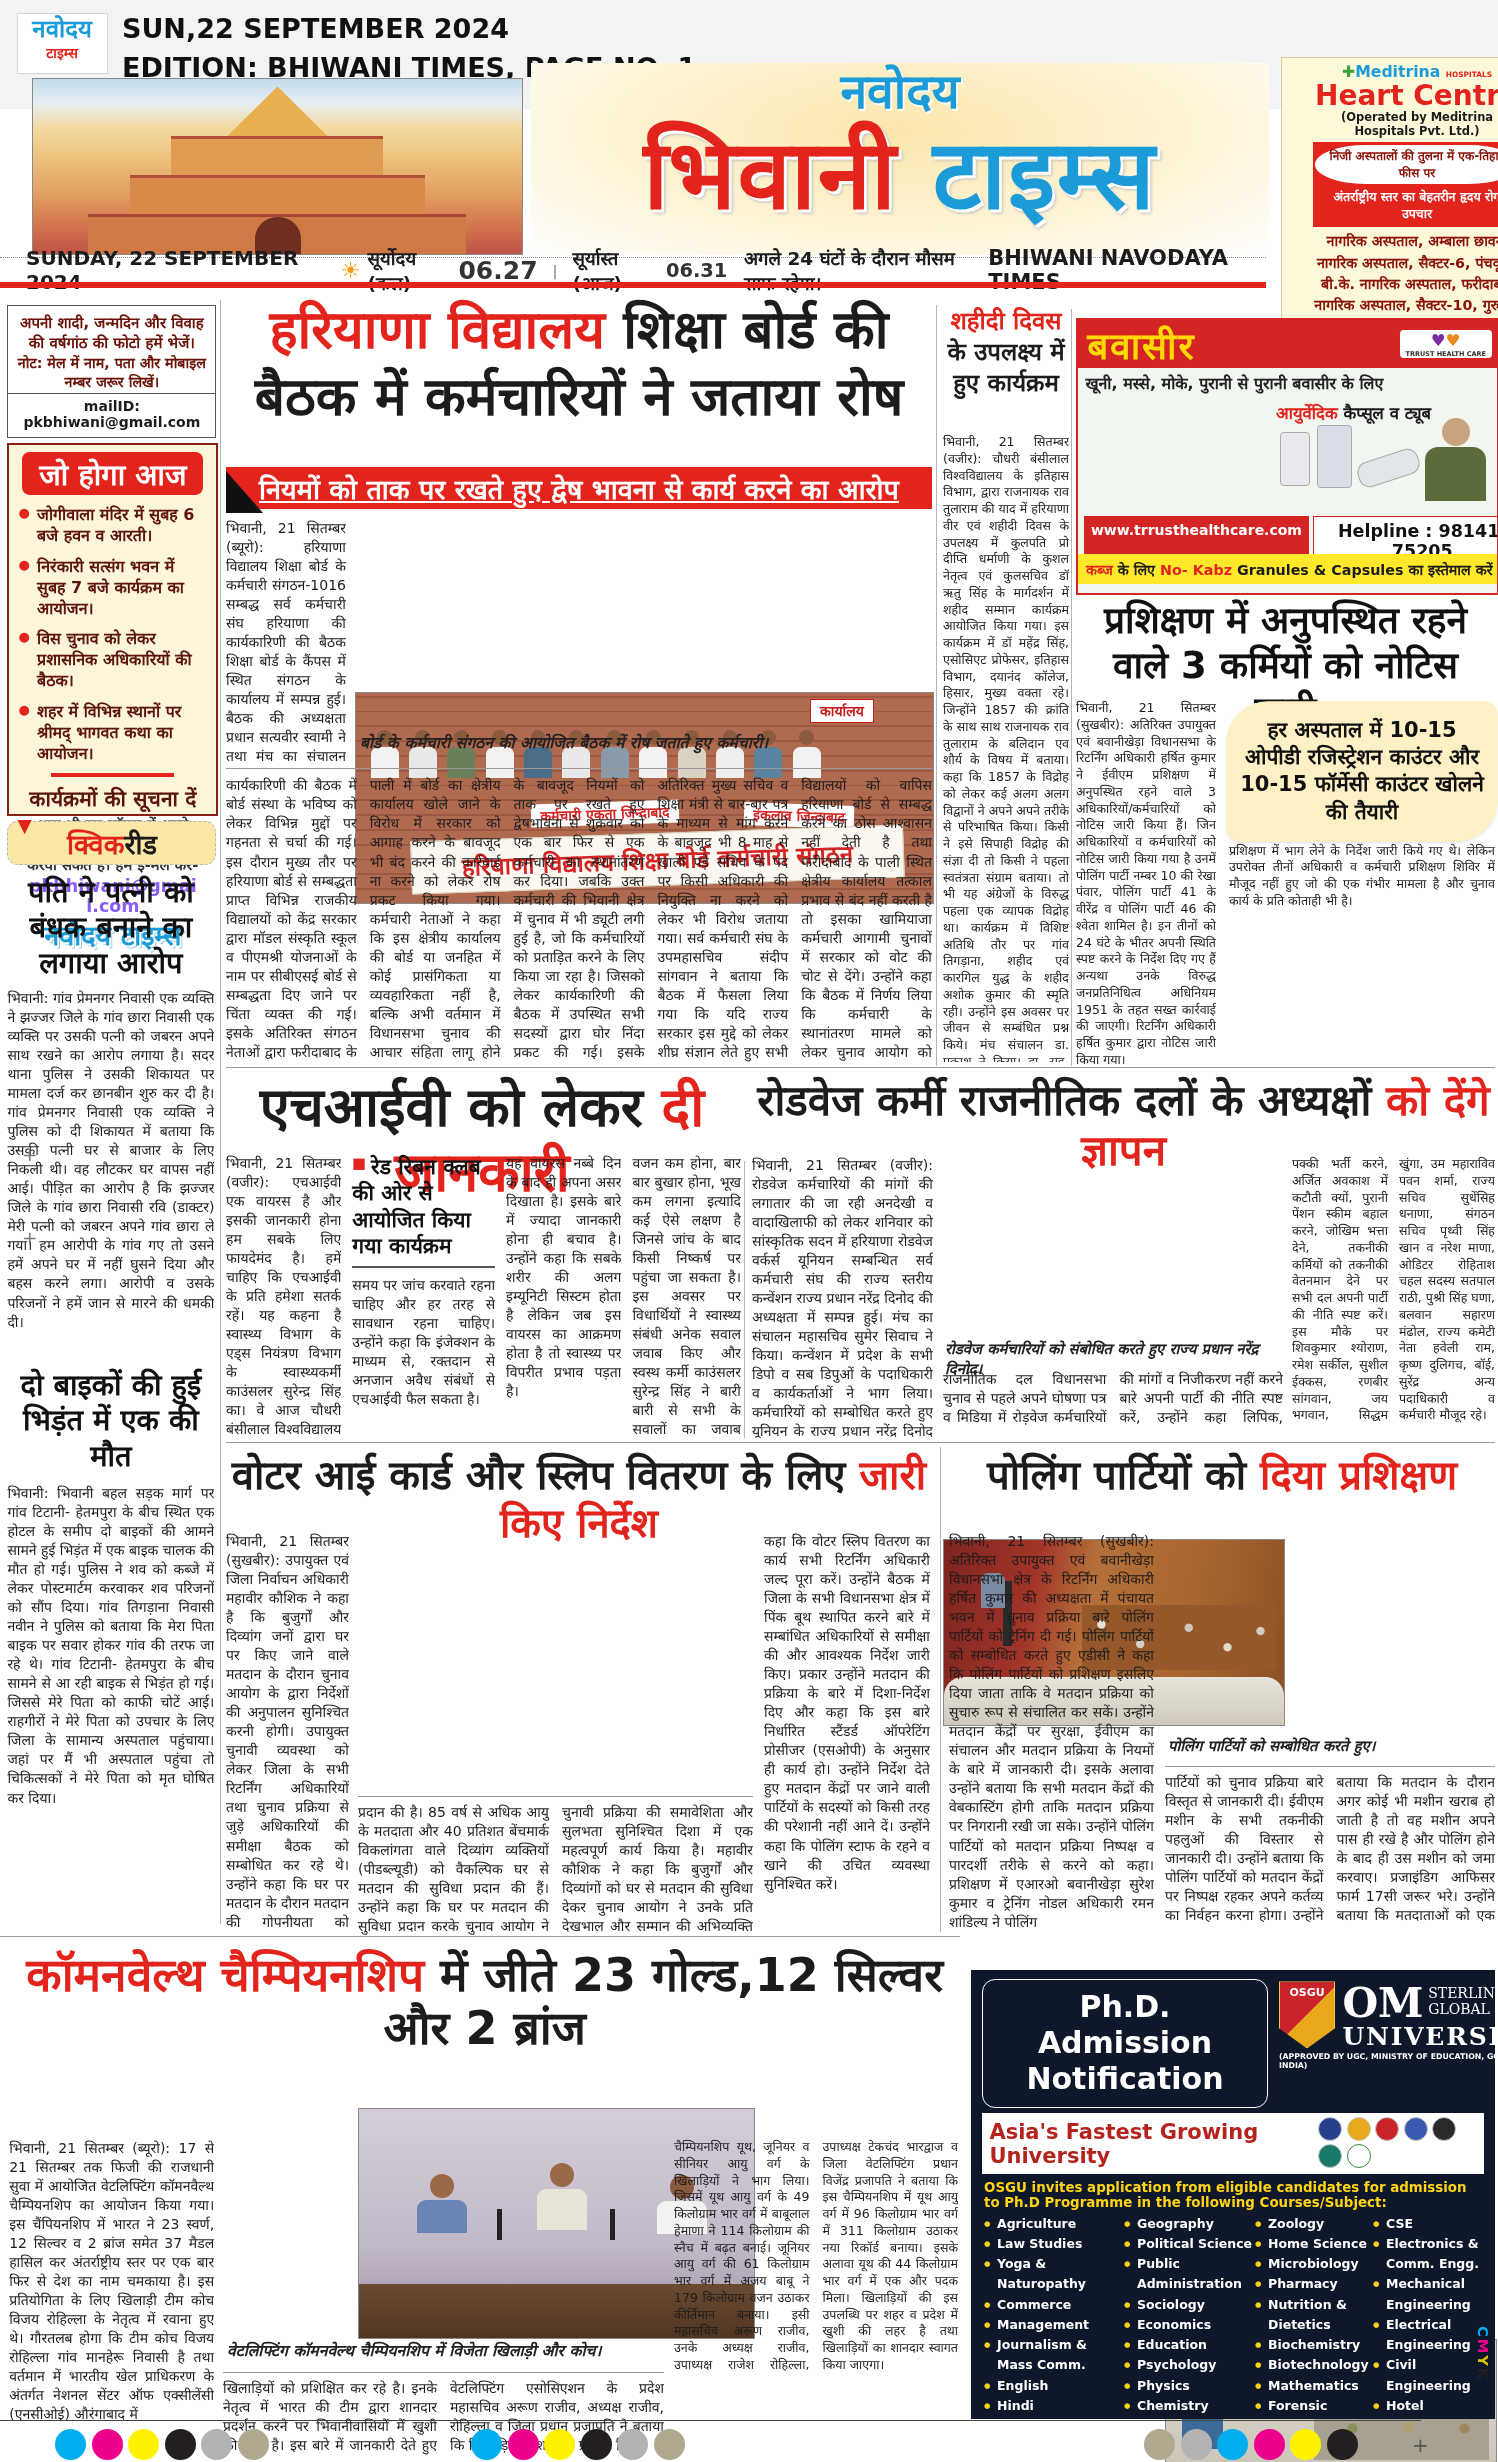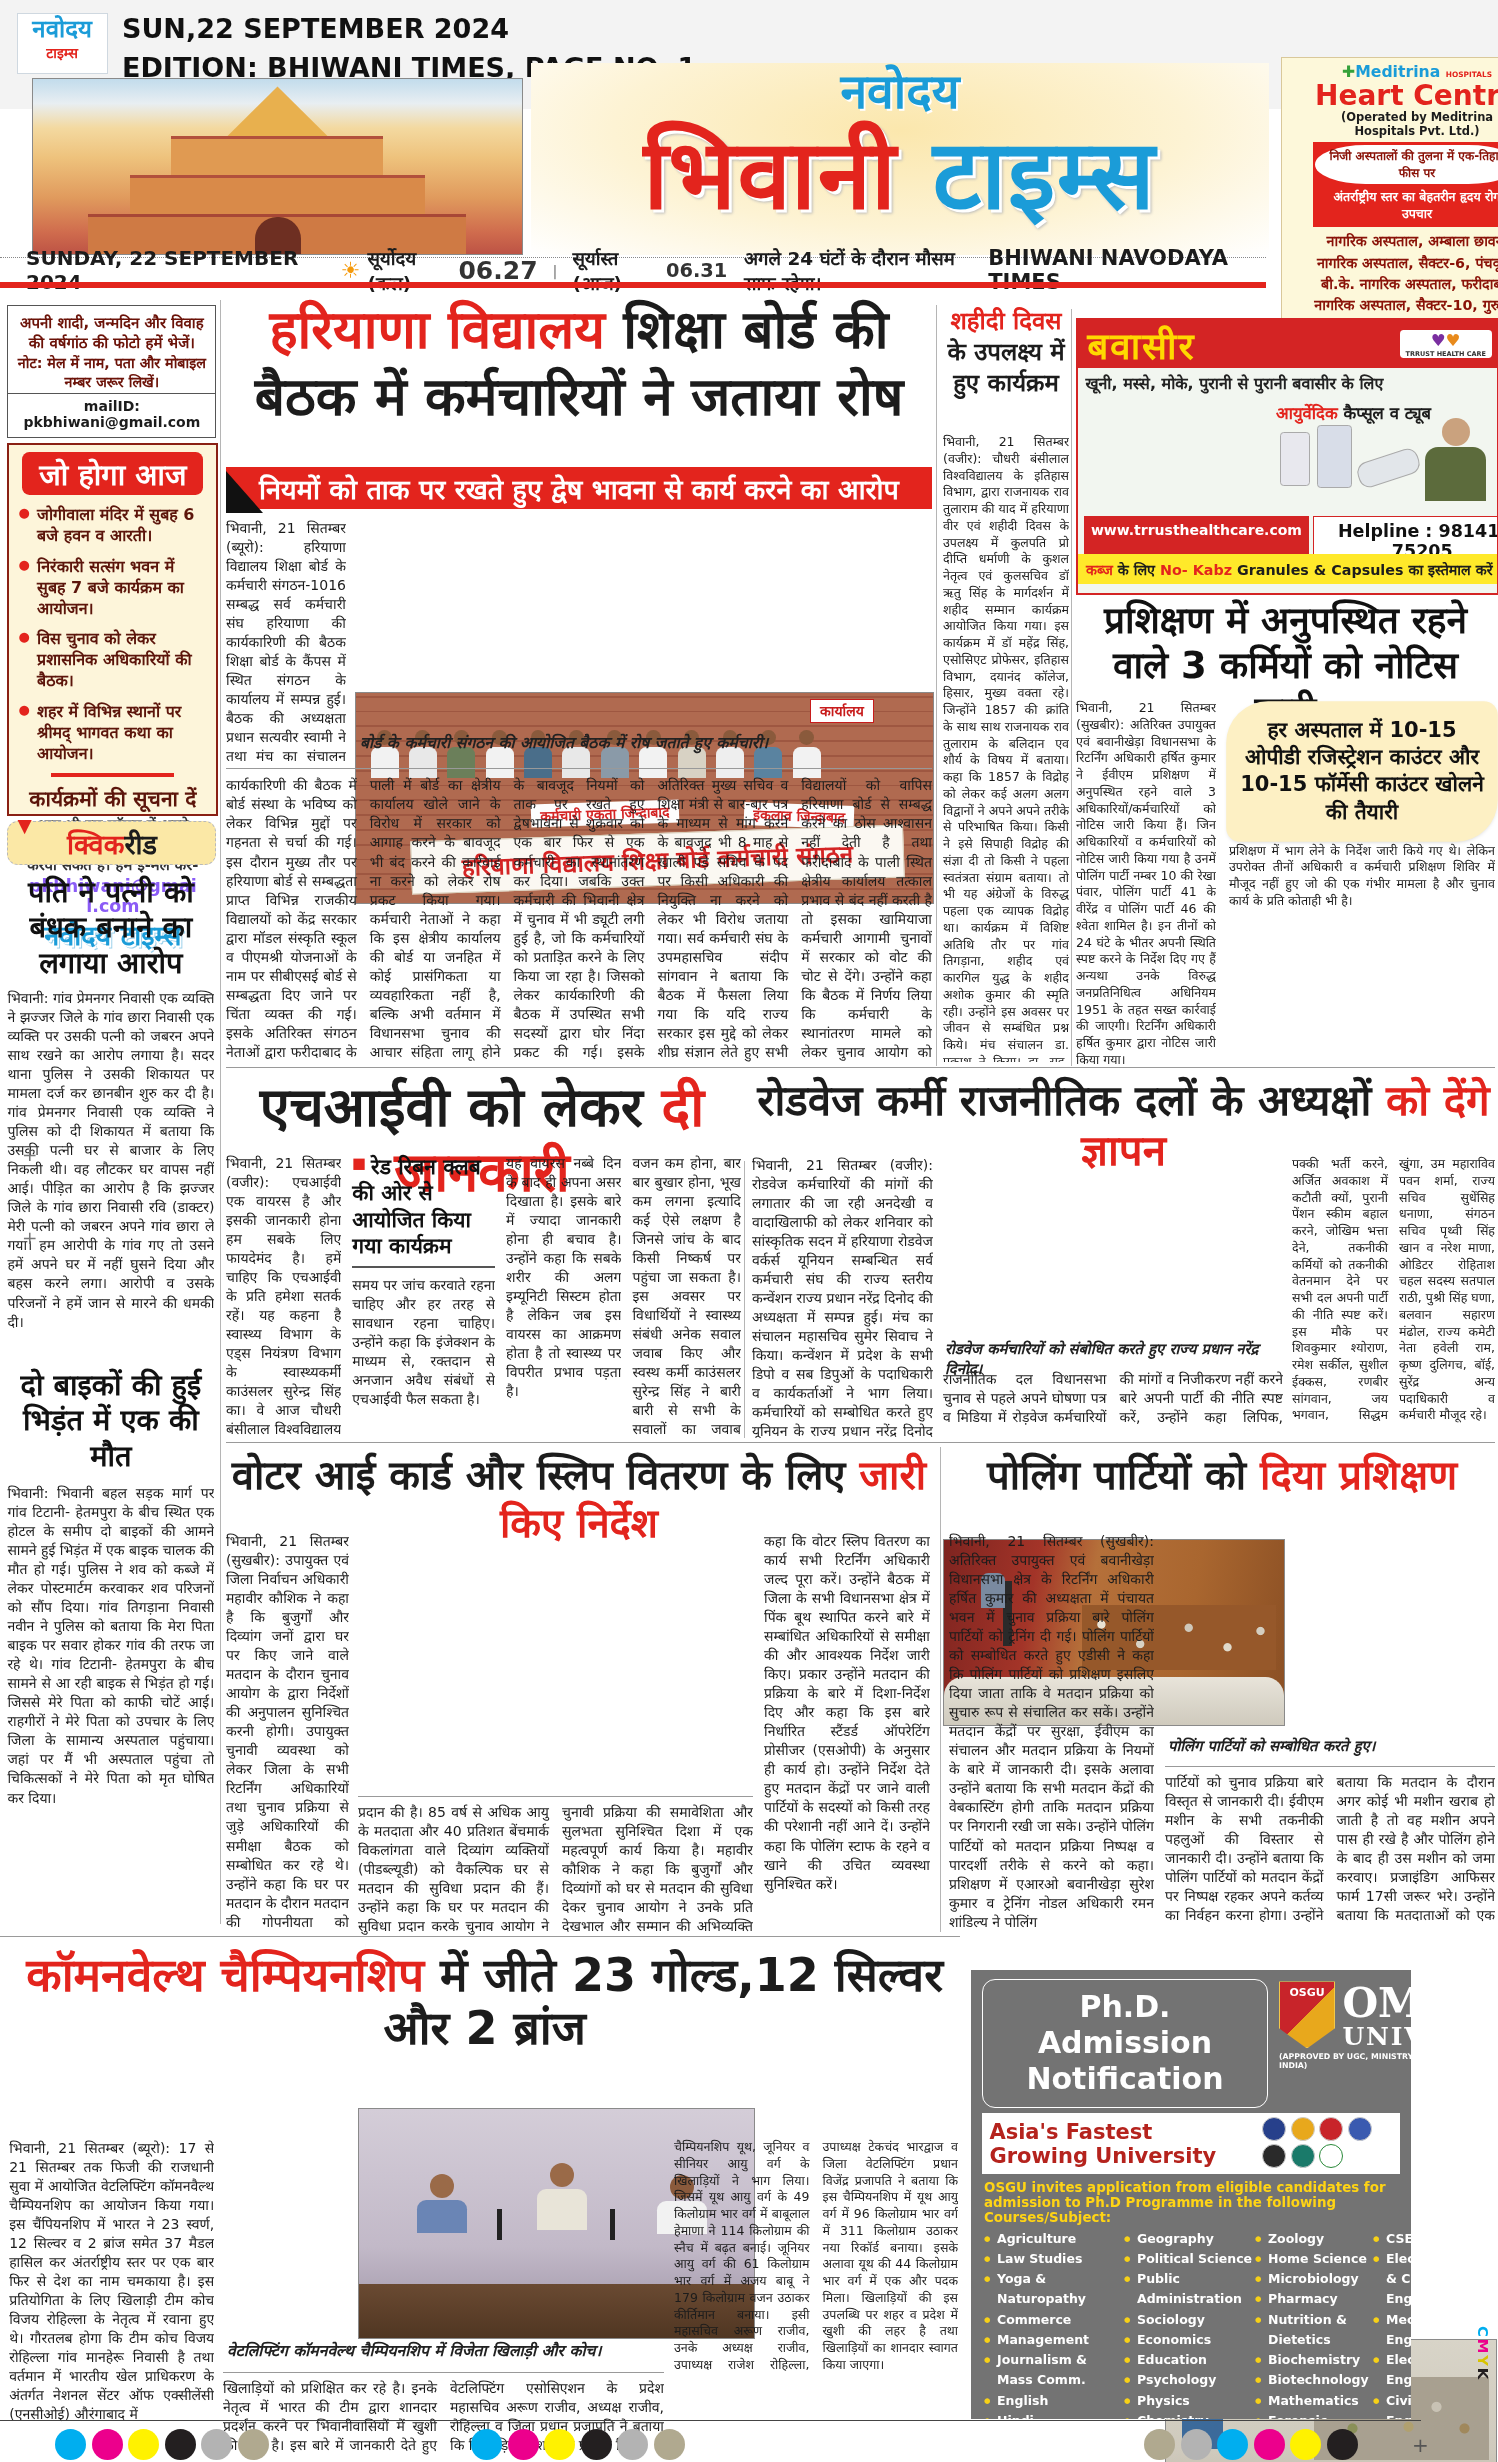--- a/index.html
+++ b/index.html
@@ -134,21 +134,21 @@
 
   <div class="abs vrule" style="left:220px;top:300px;height:1624px;"></div>
   <div class="abs vrule" style="left:936px;top:305px;height:761px;"></div>
   <div class="abs vrule" style="left:1071px;top:309px;height:757px;"></div>
   <div class="abs vrule" style="left:744px;top:1161px;height:277px;"></div>
   <div class="abs vrule" style="left:940px;top:1447px;height:485px;"></div>
 
   <div class="abs" style="left:226px;top:297px;width:706px;text-align:center;font-weight:bold;font-size:53px;line-height:1.26;">
     <span class="red">हरियाणा विद्यालय</span><span> शिक्षा बोर्ड की बैठक में कर्मचारियों ने जताया रोष</span>
   </div>
-  <div class="abs strap" style="left:226px;top:467px;width:706px;height:42px;font-size:27px;">
+  <div class="abs strap" style="left:226px;top:467px;width:706px;height:42px;font-size:27px;text-decoration:underline;">
     <span class="tri-l"></span>
     <span>नियमों को ताक पर रखते हुए द्वेष भावना से कार्य करने का आरोप</span>
   </div>
 
   <div class="abs nb" style="left:226px;top:519px;width:120px;height:242px;">भिवानी, 21 सितम्बर (ब्यूरो): हरियाणा विद्यालय शिक्षा बोर्ड के कर्मचारी संगठन-1016 सम्बद्ध सर्व कर्मचारी संघ हरियाणा की कार्यकारिणी की बैठक शिक्षा बोर्ड के कैंपस में स्थित संगठन के कार्यालय में सम्पन्न हुई। बैठक की अध्यक्षता प्रधान सत्यवीर स्वामी ने तथा मंच का संचालन महासचिव सोमवीर सिंह पूनिया ने की। बैठक में सर्व कर्मचारी संघ से उपमहासचिव संदीप सांगवान, हेमसा उपप्रधान राजेश लांबा व सर्व कर्मचारी संघ के पूर्व महासचिव सतीश सेठी भी उपस्थित रहे।</div>
 
   <div class="abs photo" style="left:355px;top:515px;width:577px;height:210px;background:repeating-linear-gradient(0deg,#b06a50 0 13px,#9e5741 13px 14.8px),#a65d46;">
     <div class="figrow" style="left:13px;top:37px;">
       <div class="fig">
           <div class="h"></div>
@@ -322,21 +322,21 @@
   <div class="abs" style="left:9.2px;top:1949px;width:951px;text-align:center;font-weight:bold;font-size:46px;line-height:1.15;">
     <span class="red">कॉमनवेल्थ चैम्पियनशिप</span><span> में जीते 23 गोल्ड,12 सिल्वर और 2 ब्रांज</span>
   </div>
 
   <div class="abs nb" style="left:9.2px;top:2139px;width:205px;height:316px;">भिवानी, 21 सितम्बर (ब्यूरो): 17 से 21 सितम्बर तक फिजी की राजधानी सुवा में आयोजित वेटलिफ्टिंग कॉमनवैल्थ चैम्पियनशिप का आयोजन किया गया। इस चैंपियनशिप में भारत ने 23 स्वर्ण, 12 सिल्वर व 2 ब्रांज समेत 37 मैडल हासिल कर अंतर्राष्ट्रीय स्तर पर एक बार फिर से देश का नाम चमकाया है। इस प्रतियोगिता के लिए खिलाड़ी टीम कोच विजय रोहिल्ला के नेतृत्व में रवाना हुए थे। गौरतलब होगा कि टीम कोच विजय रोहिल्ला गांव मानहेरू निवासी है तथा वर्तमान में भारतीय खेल प्राधिकरण के अंतर्गत नेशनल सेंटर ऑफ एक्सीलेंसी (एनसीओई) औरंगाबाद में</div>
 
   <div class="abs cap" style="left:227px;top:2339px;width:437px;">वेटलिफ्टिंग कॉमनवेल्थ चैम्पियनशिप में विजेता खिलाड़ी और कोच।</div>
   <div class="abs nb cols2" style="left:223px;top:2372px;width:441px;height:85px;border-top:0.9px solid #999;padding-top:5.5px;">खिलाड़ियों को प्रशिक्षित कर रहे है। इनके नेतृत्व में भारत की टीम द्वारा शानदार प्रदर्शन करने पर भिवानीवासियों में खुशी की लहर है। इस बारे में जानकारी देते हुए वेटलिफ्टिंग एसोसिएशन के प्रदेश महासचिव अरूण राजीव, अध्यक्ष राजीव, रोहिल्ला व जिला प्रधान प्रजापति ने बताया कि खिलाड़ियों ने शानदार प्रदर्शन किया।</div>
   <div class="abs nbsm cols2" style="left:674px;top:2139px;width:284px;height:317px;">चैम्पियनशिप यूथ, जूनियर व सीनियर आयु वर्ग के खिलाड़ियों ने भाग लिया। जिसमें यूथ आयु वर्ग के 49 किलोग्राम भार वर्ग में बाबूलाल हेमाणा ने 114 किलोग्राम की स्नैच में बढ़त बनाई। जूनियर आयु वर्ग की 61 किलोग्राम भार वर्ग में अजय बाबू ने 179 किलोग्राम वजन उठाकर कीर्तिमान बनाया। इसी महासचिव अरूण राजीव, उनके अध्यक्ष राजीव, उपाध्यक्ष राजेश रोहिल्ला, उपाध्यक्ष टेकचंद भारद्वाज व जिला वेटलिफ्टिंग प्रधान विजेंद्र प्रजापति ने बताया कि इस चैम्पियनशिप में यूथ आयु वर्ग में 96 किलोग्राम भार वर्ग में 311 किलोग्राम उठाकर नया रिकॉर्ड बनाया। इसके अलावा यूथ की 44 किलोग्राम भार वर्ग में एक और पदक मिला। खिलाड़ियों की इस उपलब्धि पर शहर व प्रदेश में खुशी की लहर है तथा खिलाड़ियों का शानदार स्वागत किया जाएगा।</div>
 
-  <div class="abs" style="left:971px;top:1970px;width:440px;height:449px;background:#737373;overflow:hidden;">
+  <div class="abs" style="left:971px;top:1970px;width:524px;height:449px;background:#0f172a;overflow:hidden;">
     <div style="display:flex;padding:9.2px 11px 3.7px;">
       <div style="border:1.8px solid #fff;border-radius:13px;color:#fff;font-weight:bold;font-size:30px;line-height:1.2;text-align:center;padding:9.2px 13px;flex:0 0 258px;">Ph.D. Admission Notification</div>
       <div style="margin-left:11px;flex:1;">
         <div style="display:flex;align-items:center;">
           <div style="width:54px;height:65px;background:linear-gradient(135deg,#c8242a 0 50%,#e8a81c 50% 100%);border:1.8px solid #f2c84a;clip-path:polygon(0 0,100% 0,100% 70%,50% 100%,0 70%);text-align:center;">
             <span style="color:#fff;font-weight:bold;font-size:11px;line-height:20px;">OSGU</span>
           </div>
           <div style="margin-left:7.4px;color:#fff;">
             <span style="font-family:'DejaVu Serif','Liberation Serif',serif;font-weight:bold;font-size:41px;">OM</span>
             <span style="font-family:'DejaVu Serif','Liberation Serif',serif;font-size:14px;display:inline-block;width:83px;vertical-align:top;line-height:1.2;margin-top:5.5px;">STERLING GLOBAL</span>

